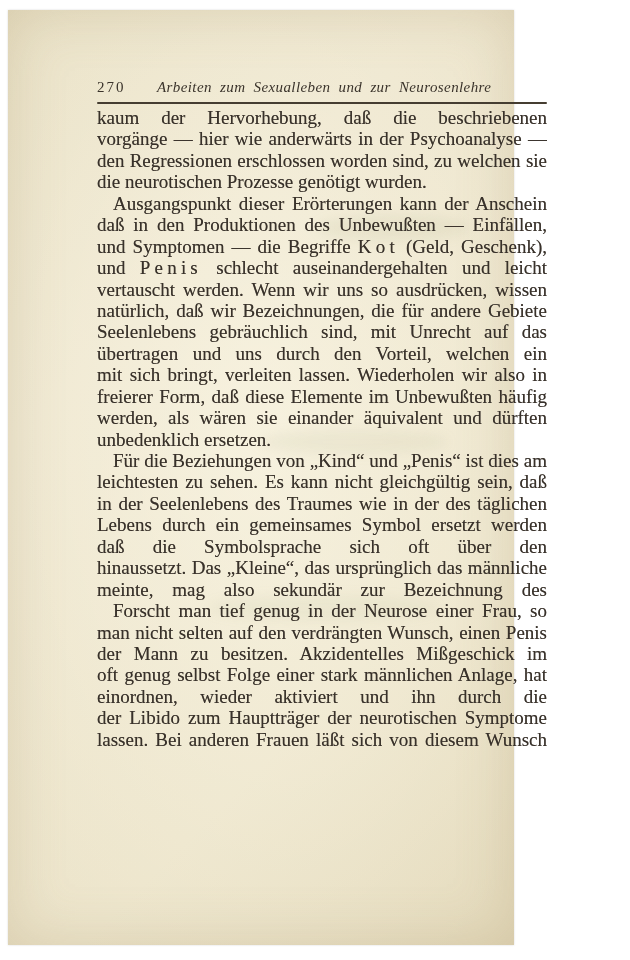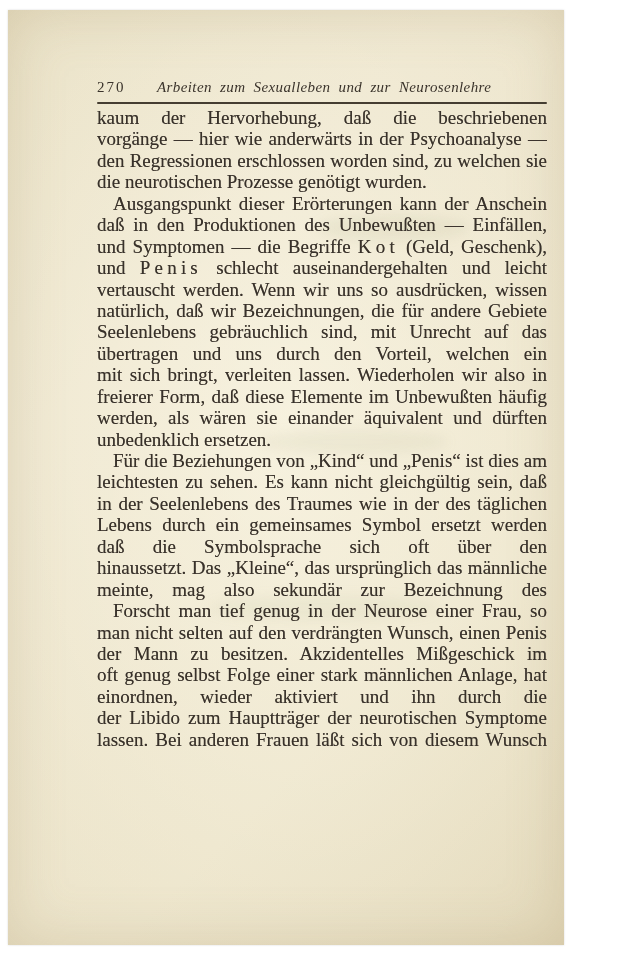--- a/index.html
+++ b/index.html
@@ -7,21 +7,21 @@
     padding: 0;
     width: 630px;
     height: 960px;
     background: #ffffff;
     overflow: hidden;
   }
   .scan-page {
     position: absolute;
     left: 8px;
     top: 10px;
-    width: 556px;
+    width: 506px;
     height: 935px;
     background:
       radial-gradient(ellipse 120% 110% at 50% 45%, rgba(255,252,238,0.55) 0%, rgba(236,228,203,0) 60%),
       linear-gradient(135deg, #e9e1c6 0%, #ede5cd 30%, #ece4ca 70%, #e4dabc 100%);
     box-shadow: inset 0 0 55px rgba(168,148,104,0.28), 0 0 2px rgba(0,0,0,0.15);
     font-family: "Liberation Serif", "DejaVu Serif", serif;
     color: #38312a;
   }
   .stain {
     position: absolute;

